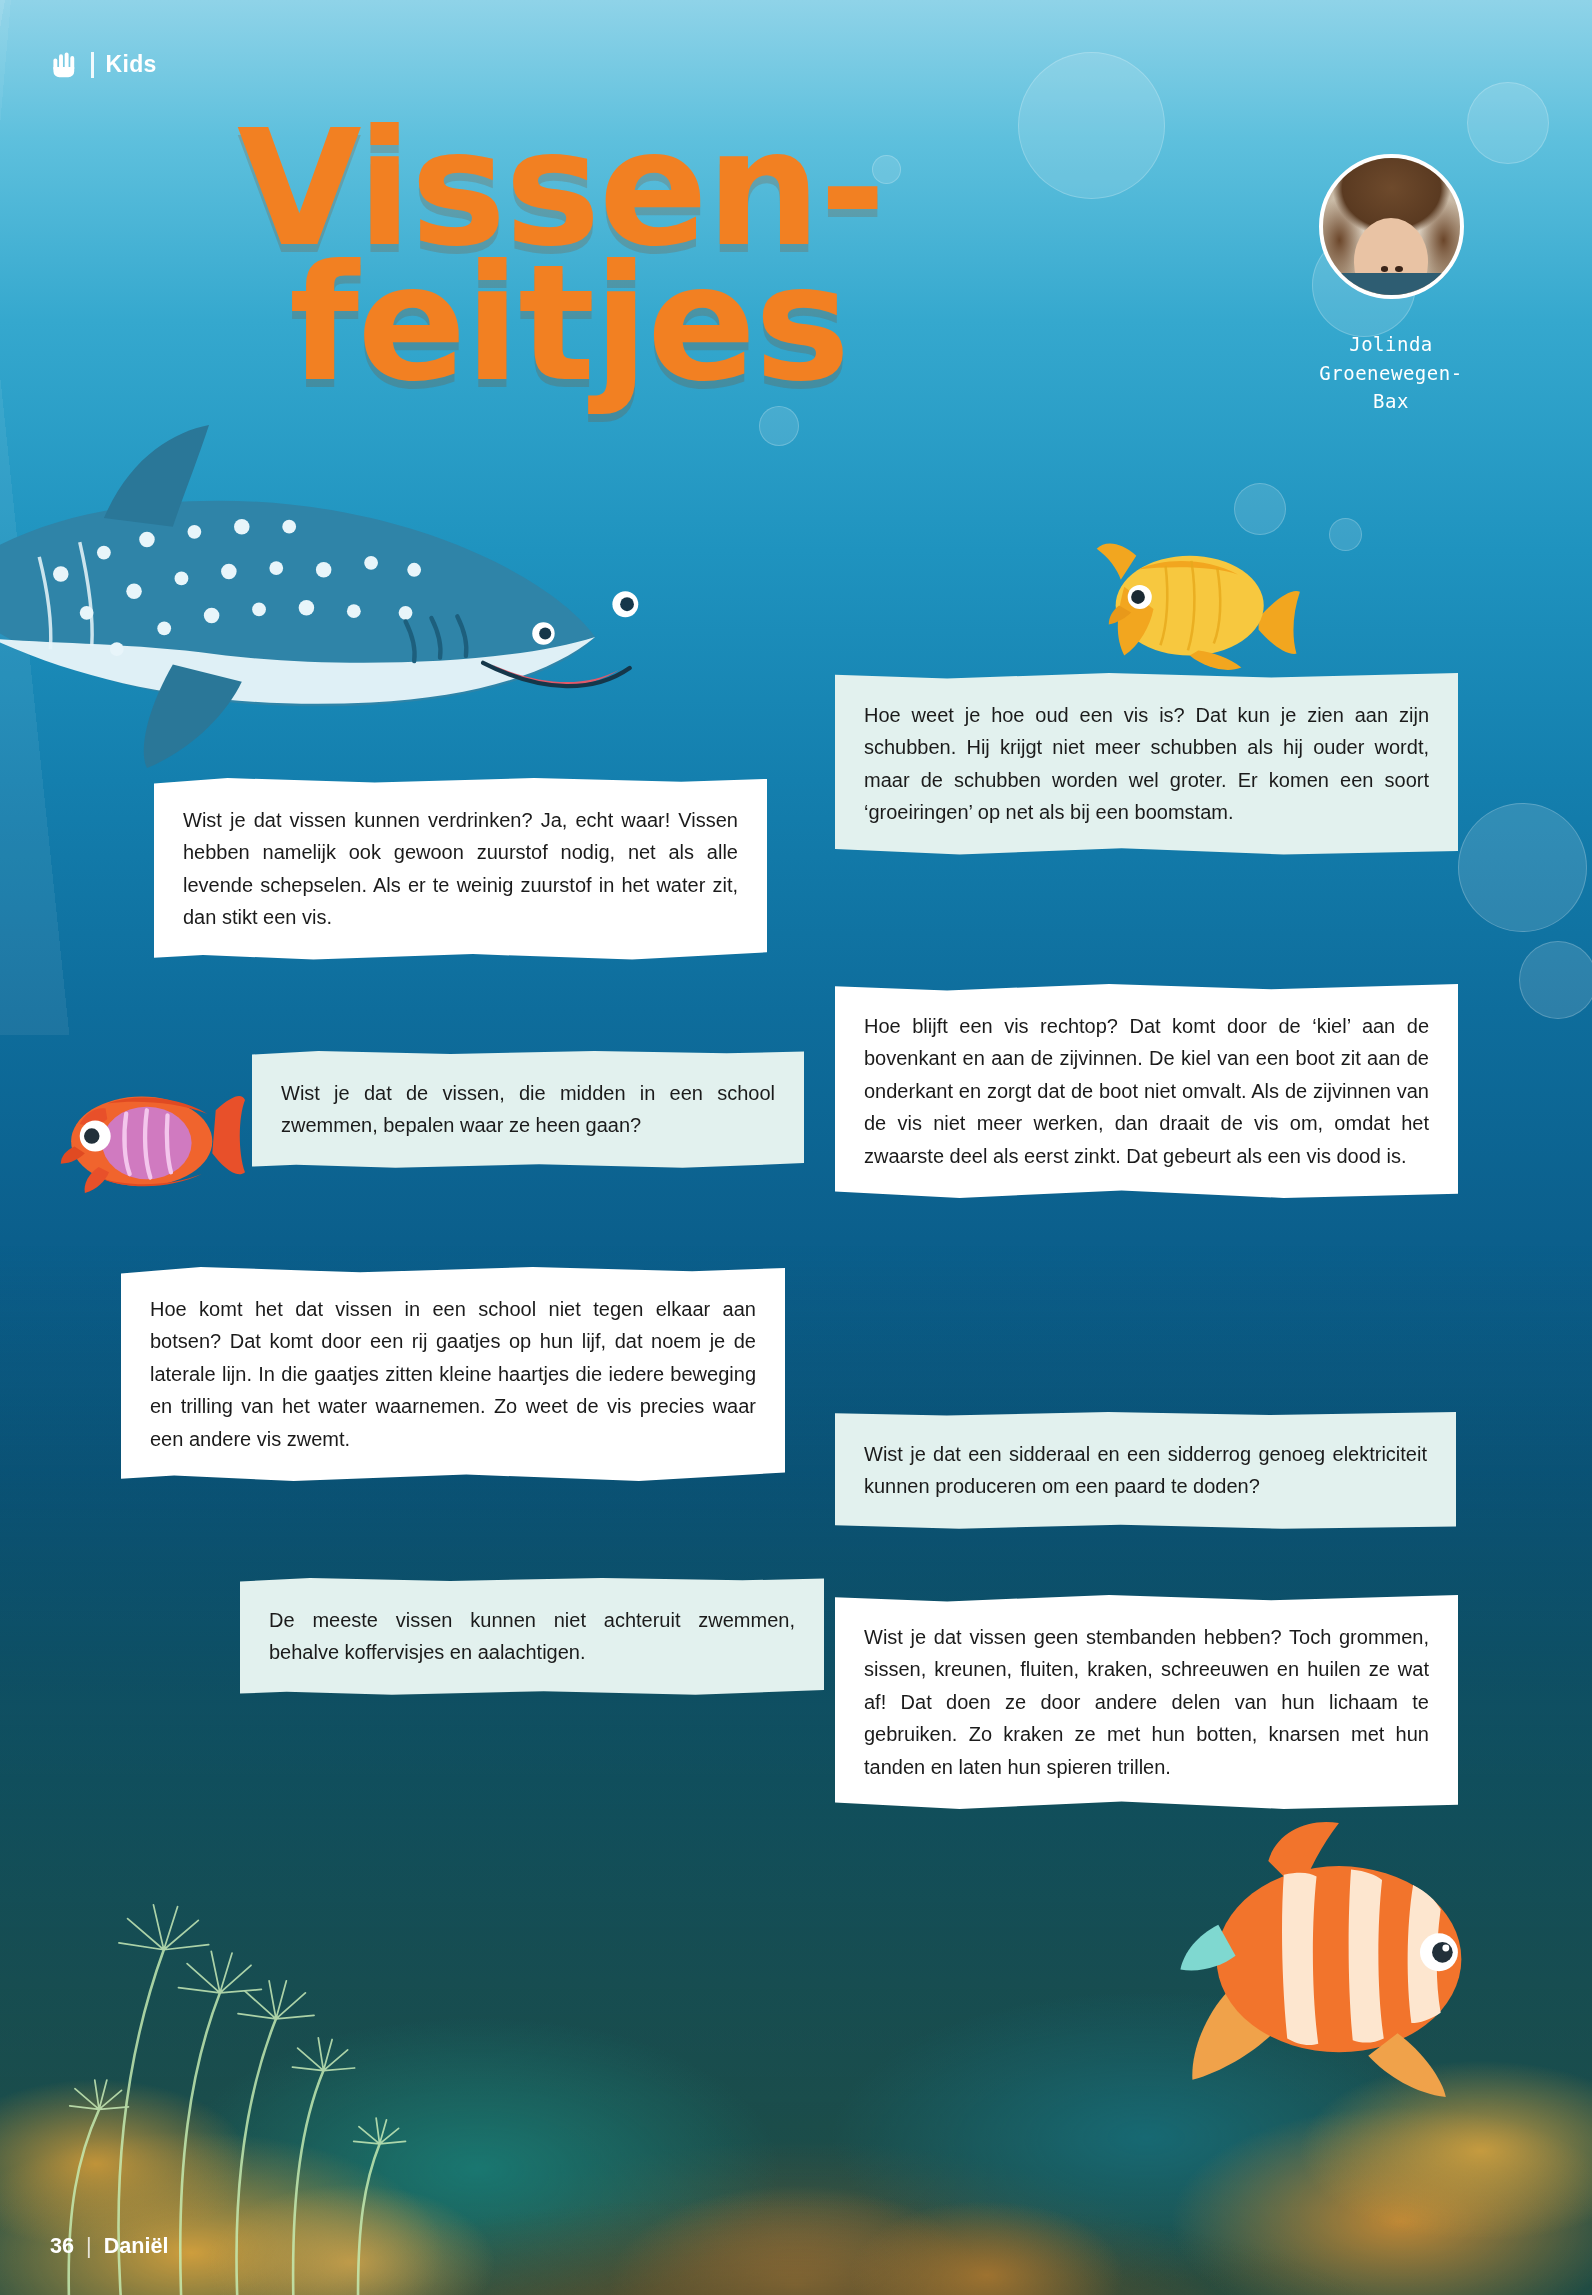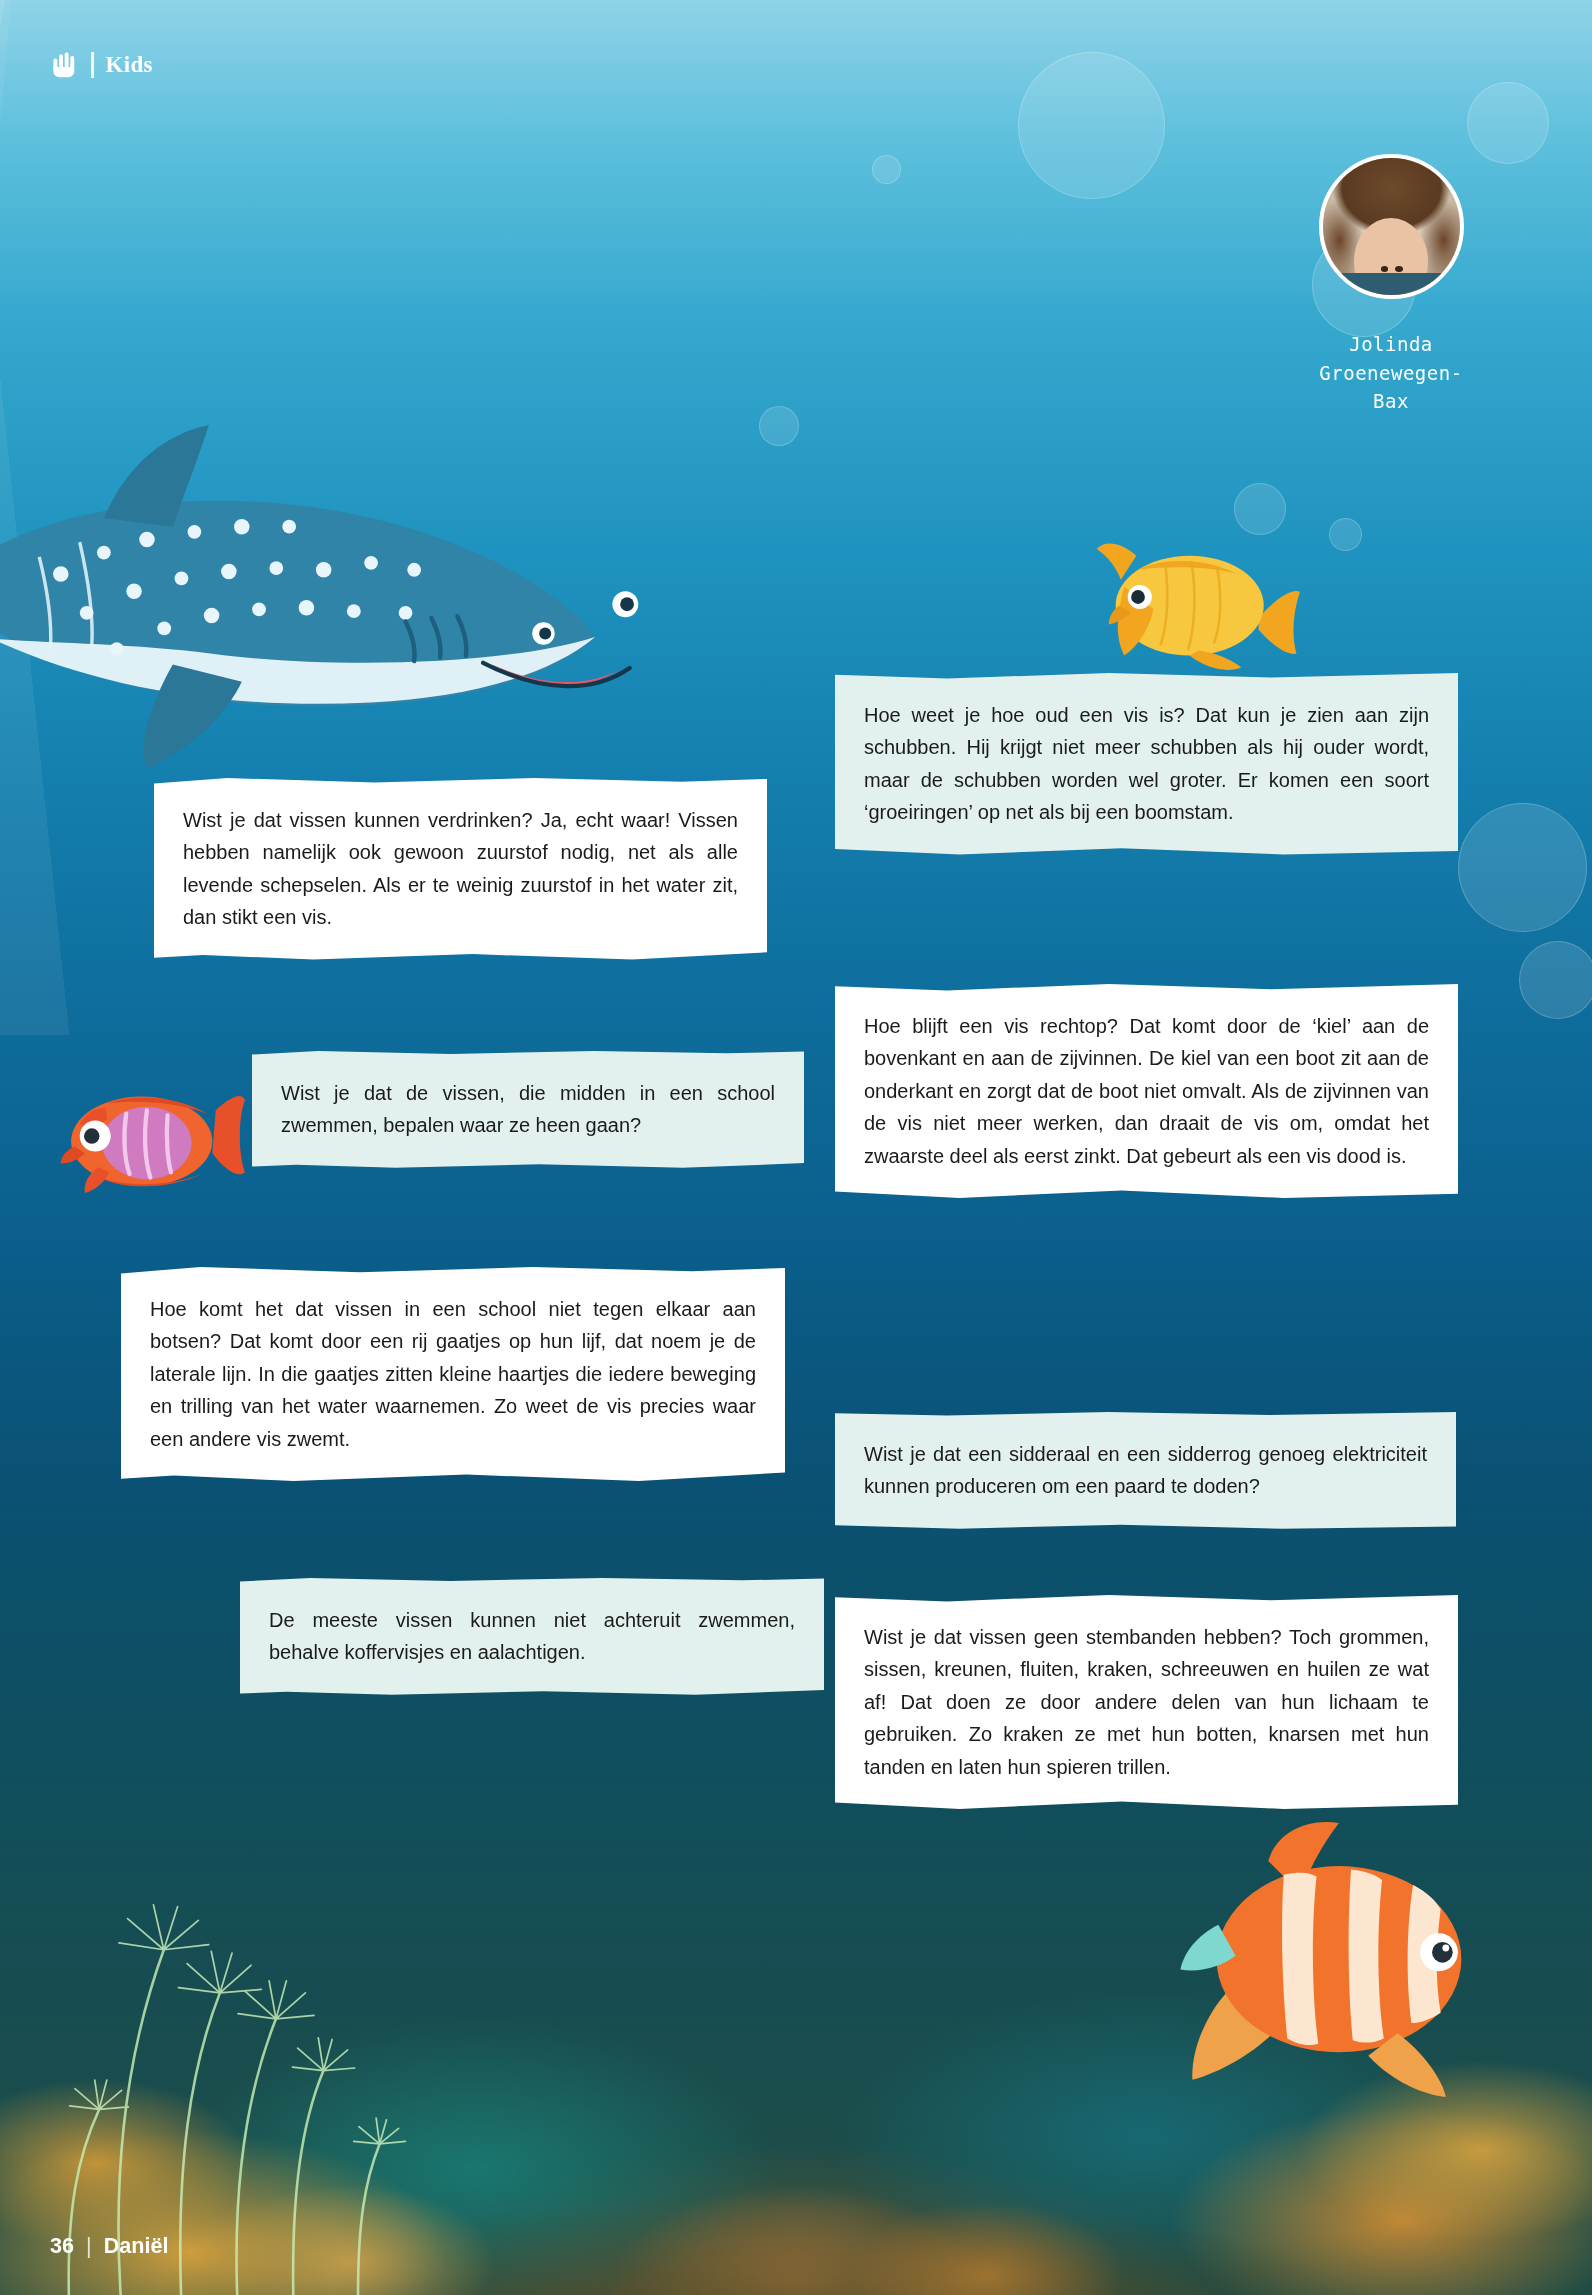--- a/index.html
+++ b/index.html
@@ -87,21 +87,20 @@
     z-index: 20;
   }
   #kids-header .bar {
     width: 2.6px; height: 26px; background: #ffffff; opacity: .9;
   }
   #kids-header .label {
     color: #ffffff;
     font-weight: bold;
     font-size: 23px;
     letter-spacing: 0.3px;
-    font-family: Liberation Serif, serif;
   }
   .hand-icon { display:block; }
 
   
   #title {
     position: absolute;
     top: 121px;
     left: 237px;
     z-index: 18;
     pointer-events: none;
@@ -309,20 +308,24 @@
 
       <circle cx="760" cy="264" r="13" fill="#ffffff"></circle>
         <circle cx="762" cy="264" r="7" fill="#15374a"></circle>
       <circle cx="855" cy="230" r="15" fill="#ffffff"></circle>
         <circle cx="857" cy="230" r="8" fill="#15374a"></circle>
       <path d="M700 300 C760 326 810 326 848 306 C812 330 752 334 700 300 Z" fill="#e15a6a"></path>
       <path d="M690 298 C760 334 820 332 860 304" stroke="#15374a" stroke-width="5" fill="none" stroke-linecap="round"></path>
     </svg>
   </div>
 
+  <div id="title">
+    <div class="line">Vissen-</div>
+    <div class="line line2">feitjes</div>
+  </div>
 
   <div id="author">
     <div id="avatar">
       <div class="hair"></div>
       <div class="face">
         <div class="eye l"></div>
         <div class="eye r"></div>
         <div class="smile"></div>
       </div>
       <div class="top"></div>

